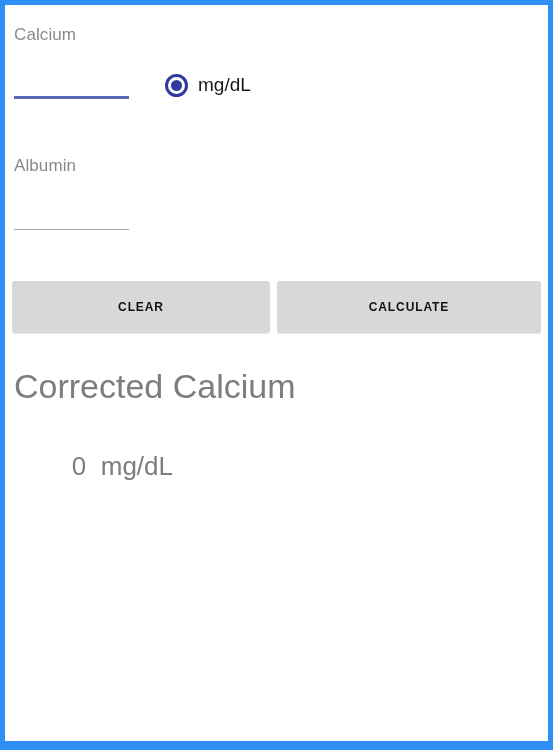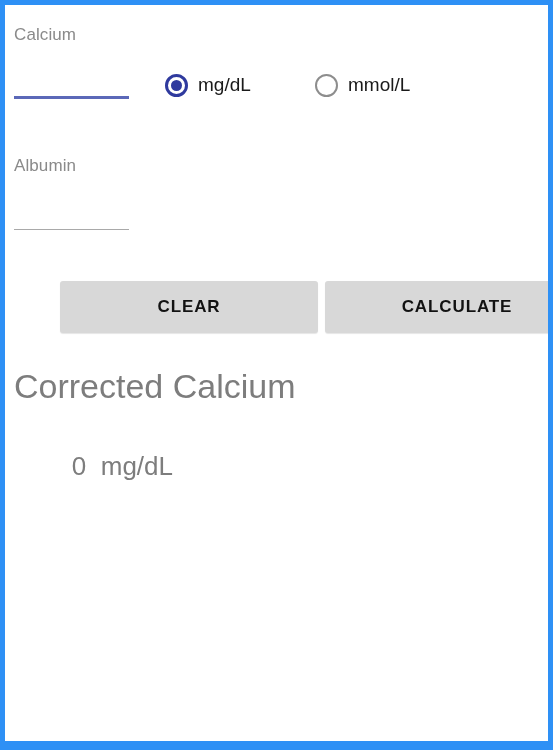--- a/index.html
+++ b/index.html
@@ -149,28 +149,27 @@
     height: 58px;
   }
   .action-button {
     position: absolute;
     top: 3px;
     height: 52px;
     background: #d8d8d8;
     border: none;
     border-radius: 3px;
     font-family: "Liberation Sans", sans-serif;
-    font-size: 17px;
+    font-size: 12px;
     font-weight: bold;
     letter-spacing: 0.9px;
     color: #121212;
     cursor: default;
     padding: 4px;
     box-shadow: 0 1px 1px rgba(0,0,0,0.10);
-    margin-left: 48px;
   }
   #clear-button    { left: 7px;   width: 258px; }
   #calculate-button{ left: 272px; width: 264px; }
 
   
   #result-panel {
     position: absolute;
     top: 350px;
     left: 0;
     width: 543px;
@@ -208,24 +207,20 @@
       <div class="field-input-wrap">
         <input class="field-input" type="text" value="" placeholder="" style="">
         <div class="field-underline focused"></div>
       </div>
 
       <div class="radio-row">
         <div class="radio-option" style="width:150px">
           <span class="radio-mark on"></span>
           <span class="radio-text">mg/dL</span>
         </div>
-        <div class="radio-option">
-          <span class="radio-mark off"></span>
-          <span class="radio-text">mmol/L</span>
-        </div>
       </div>
     </div>
 
     <div class="field-group" id="albumin-group">
       <div class="field-label">Albumin</div>
 
       <div class="field-input-wrap">
         <input class="field-input" type="text" value="" placeholder="" style="">
         <div class="field-underline idle"></div>
       </div>

